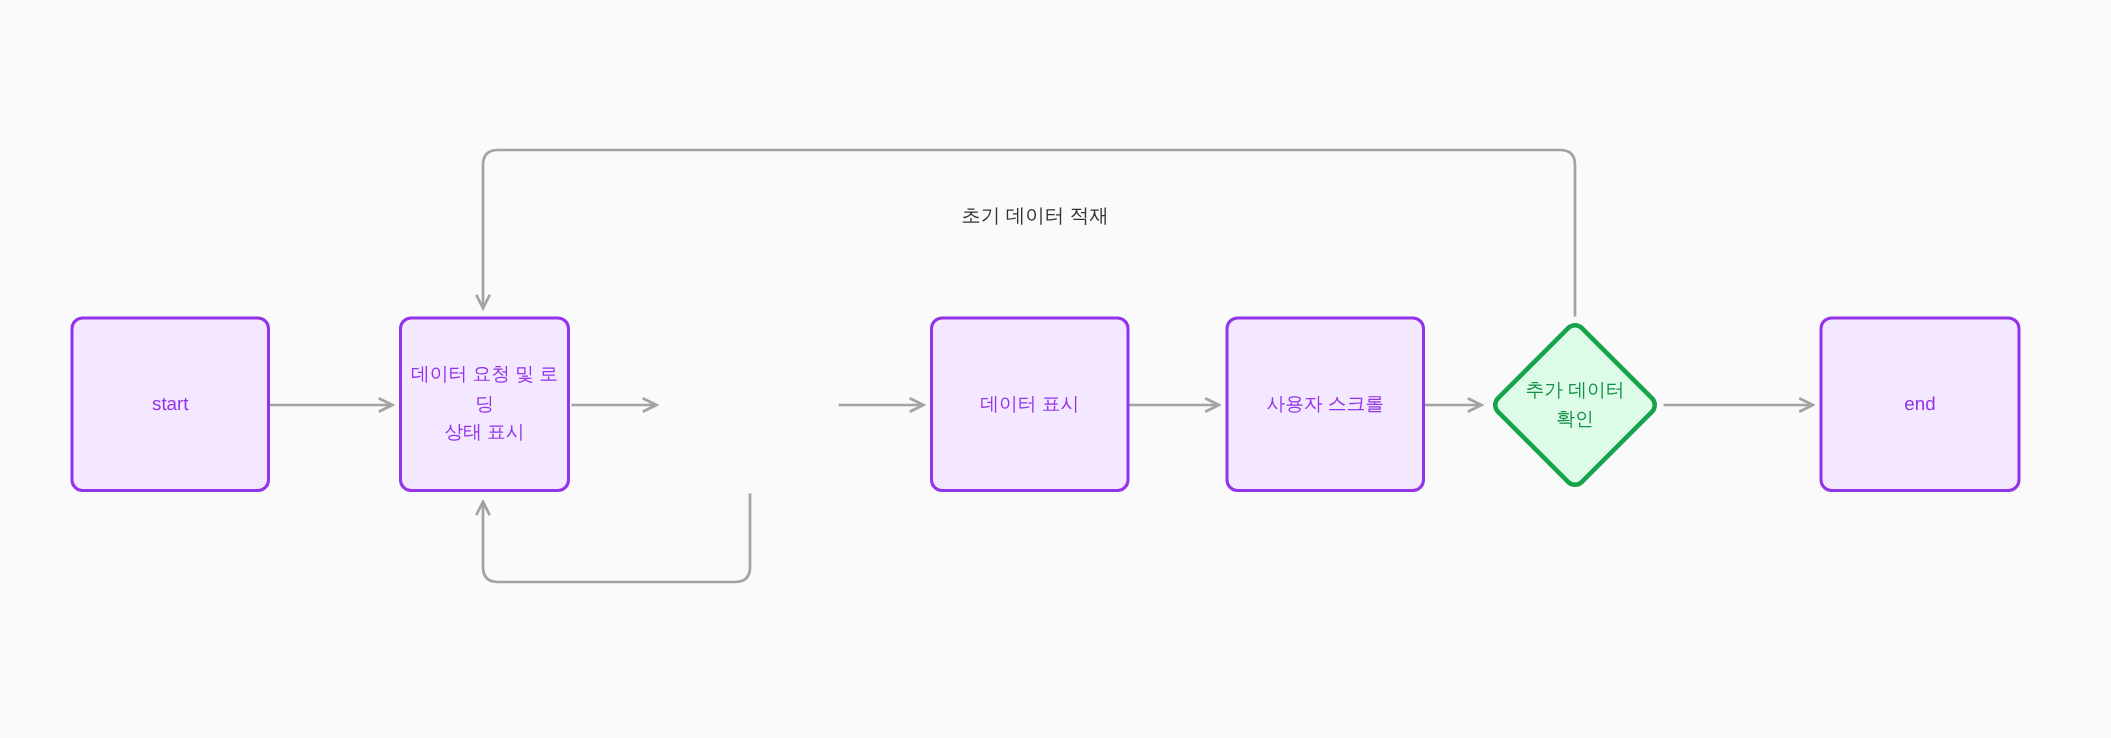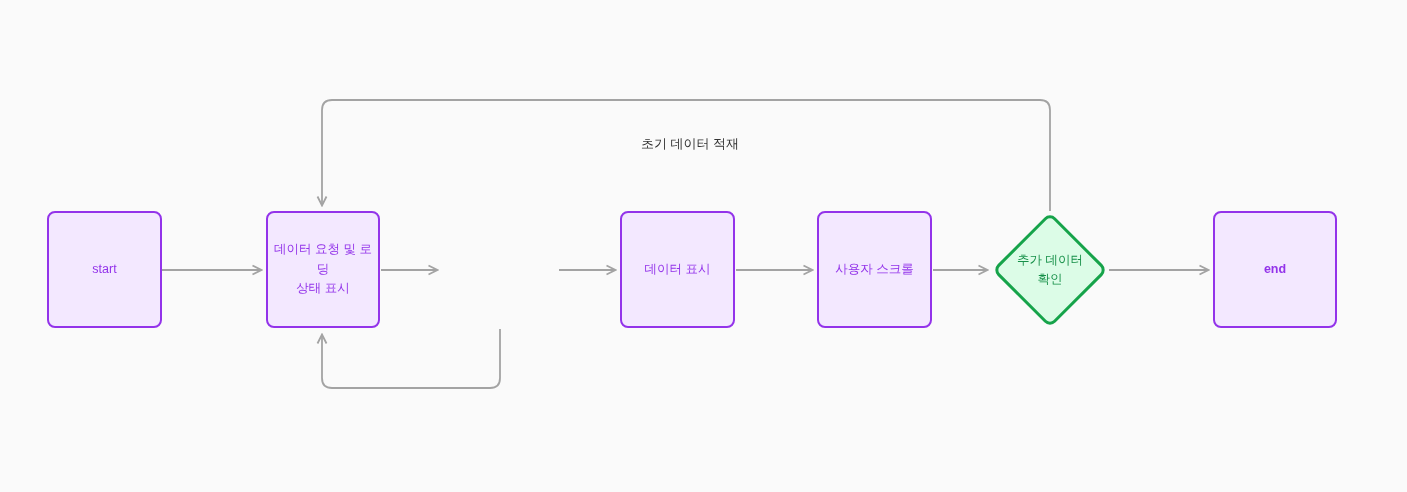--- a/index.html
+++ b/index.html
@@ -24,21 +24,21 @@
     stroke: var(--edge, #a3a3a3);
     stroke-width: 1.8;
   }
   .arrow-head {
     fill: none;
     stroke: var(--edge, #a3a3a3);
     stroke-width: 1.8;
   }
   .node-rect {
     position: absolute;
-    width: 115px;
+    width: 133px;
     height: 117px;
     box-sizing: border-box;
     background: var(--purple_fill, #f3e8ff);
     border: 2.5px solid var(--purple_border, #9333ea);
     border-radius: 8px;
     display: flex;
     align-items: center;
     justify-content: center;
     text-align: center;
     color: var(--purple_text, #9333ea);
@@ -124,19 +124,19 @@
   <div class="node-rect" style="left:620px; top:211px;">
     <span>데이터 표시</span>
   </div>
 
   <div class="node-diamond" style="left:992px; top:212px;">
     <div class="shape"></div>
     <div class="dlabel">추가 데이터
 확인</div>
   </div>
 
-  <div class="node-rect" style="left:1213px; top:211px; width:124px;font-weight:bold;">
+  <div class="node-rect" style="left:1213px; top:211px; width:134px;">
     <span>end</span>
   </div>
 
   <div class="edge-label">초기 데이터 적재</div>
 
 </div>
 
 </body></html>

